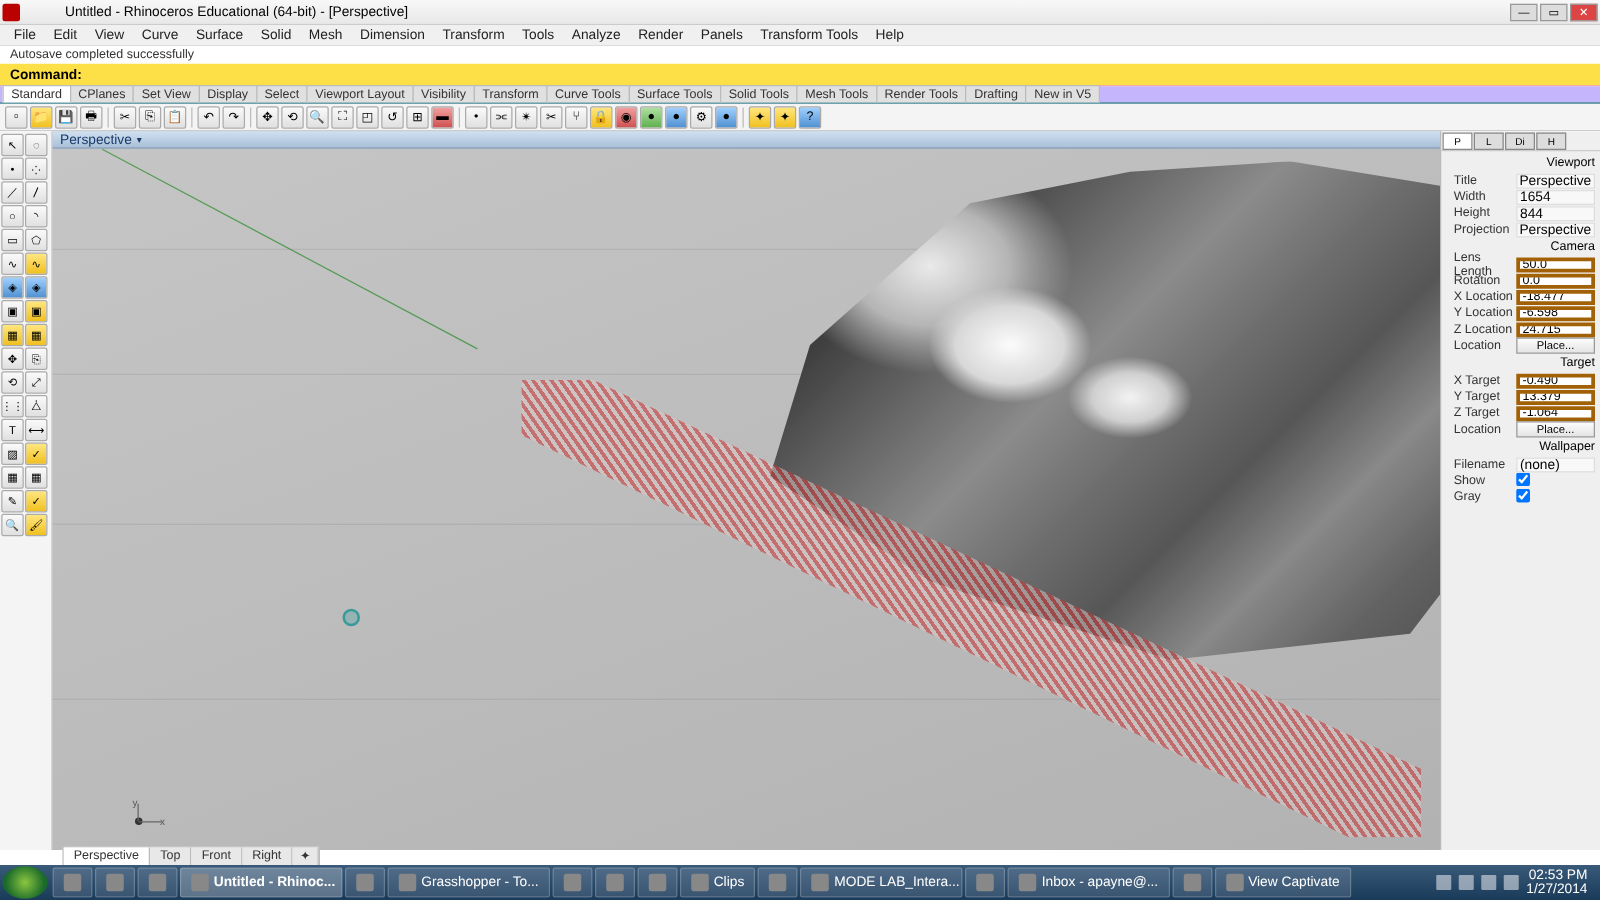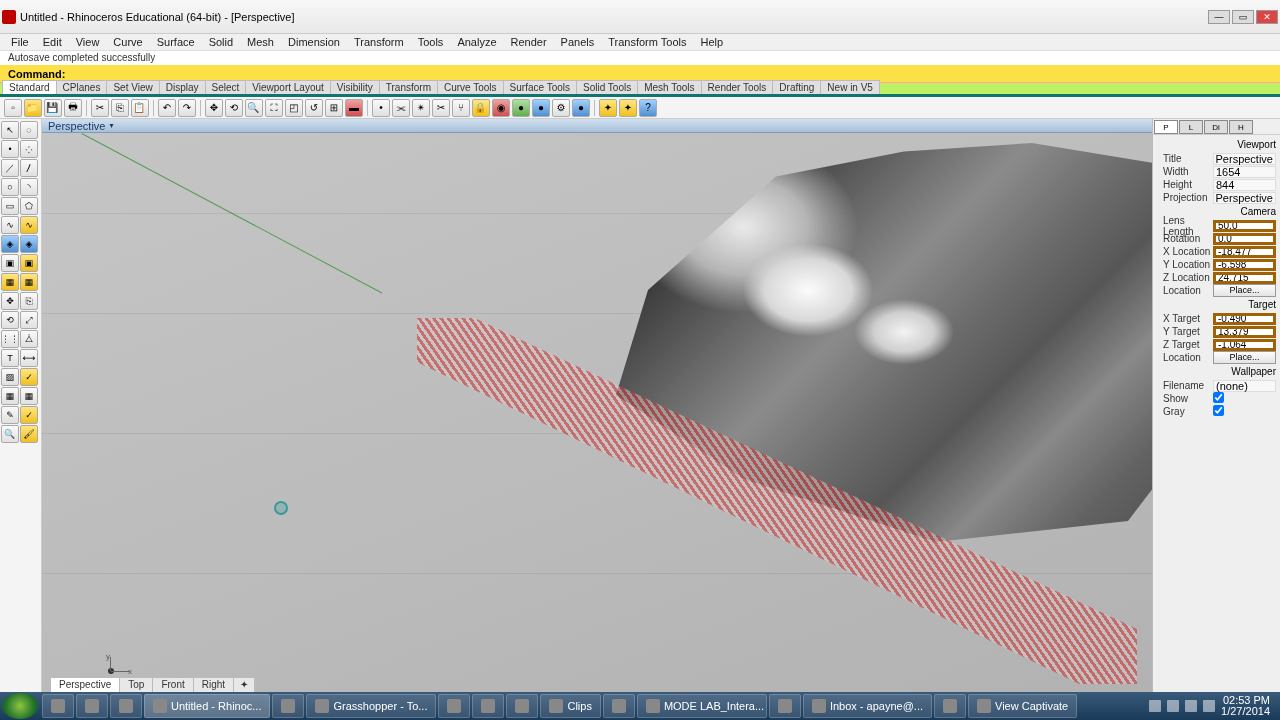--- a/index.html
+++ b/index.html
@@ -1,39 +1,39 @@
 <!DOCTYPE html>
 <html><head>
 <meta charset="utf-8">
 <style>
 * { margin: 0; padding: 0; box-sizing: border-box; font-family: "Segoe UI", Tahoma, sans-serif; font-size: 11px; }
 body { width: 1280px; height: 720px; overflow: hidden; background: #fff; position: relative; }
 
 
-.titlebar { height: 34px; background: linear-gradient(#f8f8f8,#e8e8e8); display: flex; align-items: center; padding: 0 2px; border-bottom: 1px solid #ccc; }
+.titlebar { height: 20px; background: linear-gradient(#f8f8f8,#e8e8e8); display: flex; align-items: center; padding: 0 2px; border-bottom: 1px solid #ccc; gap: 32px; }
 .titlebar .icon { width: 14px; height: 14px; background: #b00; margin-right: 4px; border-radius: 2px; }
 .titlebar .title { flex: 1; color: #000; font-size: 11px; }
 .titlebar .winbtns { display: flex; gap: 2px; }
 .titlebar .winbtn { width: 22px; height: 14px; background: #ddd; border: 1px solid #999; display: flex; align-items: center; justify-content: center; font-size: 9px; }
 .titlebar .winbtn.close { background: #d44; color: #fff; }
 
 
 .menubar { height: 17px; background: #f0f0f0; display: flex; align-items: center; padding: 0 4px; gap: 0; border-bottom: 1px solid #ddd; }
 .menubar .item { padding: 1px 7px; color: #222; cursor: default; }
 
 
 .status-line { height: 14px; padding: 0 8px; color: #333; font-size: 10px; line-height: 14px; background: #fff; }
 
 
 .command-line { height: 18px; display: flex; align-items: center; padding: 0 8px; background: #fde047; border-bottom: 1px solid #fca5a5; }
 .command-line .label { color: #000; font-weight: bold; margin-right: 4px; }
 .command-line input { border: none; outline: none; flex: 1; background: transparent; font-size: 11px; }
 
 
-.tool-tabs { height: 14px; background: #bef264; display: flex; align-items: flex-end; padding: 0 2px; gap: 0; border-bottom: 3px solid #0f766e; }
+.tool-tabs { height: 14px; background: #c4b5fd; display: flex; align-items: flex-end; padding: 0 2px; gap: 0; border-bottom: 1px solid #0f766e; }
 .tool-tabs .tab { padding: 1px 6px; font-size: 10px; background: #e0e0e0; border: 1px solid #bbb; border-bottom: none; margin-right: -1px; color: #333; }
 .tool-tabs .tab.active { background: #fff; }
 
 
 .tool-row { height: 22px; background: #f4f4f4; display: flex; align-items: center; padding: 0 4px; gap: 2px; border-bottom: 1px solid #ccc; }
 .tool-row .tbtn { width: 18px; height: 18px; background: linear-gradient(#fafafa,#e0e0e0); border: 1px solid #aaa; border-radius: 2px; display: flex; align-items: center; justify-content: center; font-size: 10px; }
 .tool-row .tbtn.c-yellow { background: linear-gradient(#ffe680,#f0c020); }
 .tool-row .tbtn.c-blue { background: linear-gradient(#a0d0ff,#5090d0); }
 .tool-row .tbtn.c-green { background: linear-gradient(#b0e0a0,#60b050); }
 .tool-row .tbtn.c-red { background: linear-gradient(#f0a0a0,#d05050); }
@@ -99,21 +99,21 @@
 .view-tabs { position: absolute; left: 50px; bottom: 28px; height: 15px; display: flex; background: #f0f0f0; border: 1px solid #bbb; border-bottom: none; }
 .view-tabs .vt { padding: 1px 8px; border-right: 1px solid #bbb; font-size: 10px; color: #333; background: #e8e8e8; }
 .view-tabs .vt.active { background: #fff; }
 .view-tabs .vt.add { padding: 1px 6px; }
 
 
 .taskbar { position: absolute; bottom: 0; left: 0; right: 0; height: 28px; background: linear-gradient(#3a5a7a, #1a3a5a); display: flex; align-items: center; padding: 0 2px; }
 .taskbar .start { width: 36px; height: 26px; background: radial-gradient(circle at 50% 50%, #8cc63f 0%, #1a6a2a 70%); border-radius: 50%; margin-right: 4px; }
 .taskbar .titem { height: 24px; padding: 0 8px; margin-right: 2px; background: rgba(255,255,255,0.12); border: 1px solid rgba(255,255,255,0.2); color: #fff; display: flex; align-items: center; gap: 4px; font-size: 10px; border-radius: 2px; max-width: 130px; overflow: hidden; white-space: nowrap; }
 .taskbar .titem .ico { width: 14px; height: 14px; background: #888; border-radius: 2px; flex-shrink: 0; }
-.taskbar .titem.active { background: rgba(255,255,255,0.28); }
+.taskbar .titem.active { background: rgba(255,255,255,0.28); font-weight: bold; }
 .taskbar .spacer { flex: 1; }
 .taskbar .tray { display: flex; align-items: center; gap: 6px; color: #fff; font-size: 9px; padding: 0 8px; }
 .taskbar .tray .clock { text-align: right; line-height: 11px; }
 .taskbar .tray .ico { width: 12px; height: 12px; background: rgba(255,255,255,0.5); border-radius: 1px; }
 
 
 .gridline.h { height: 1px; left: 0; right: 0; }
 </style>
 </head>
 <body>

